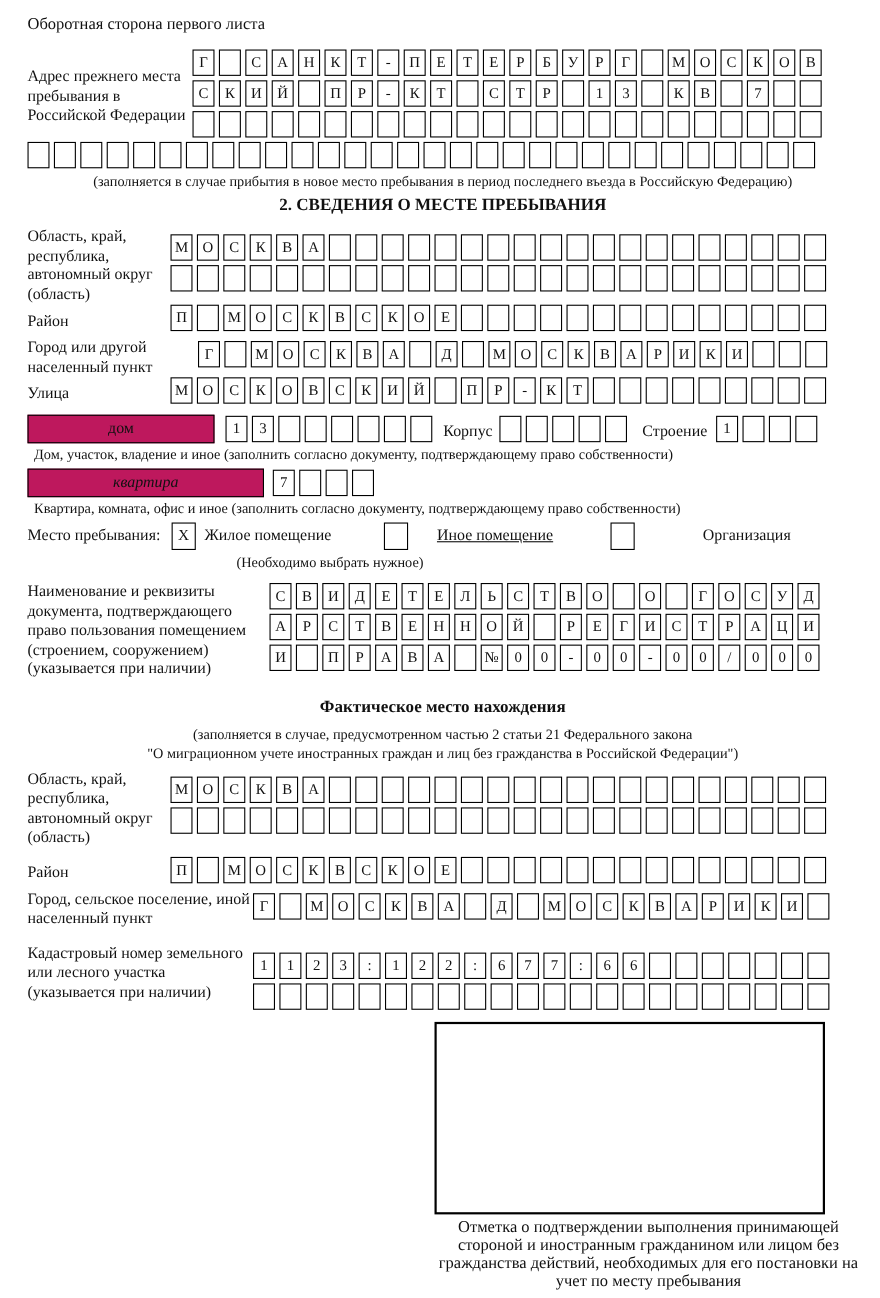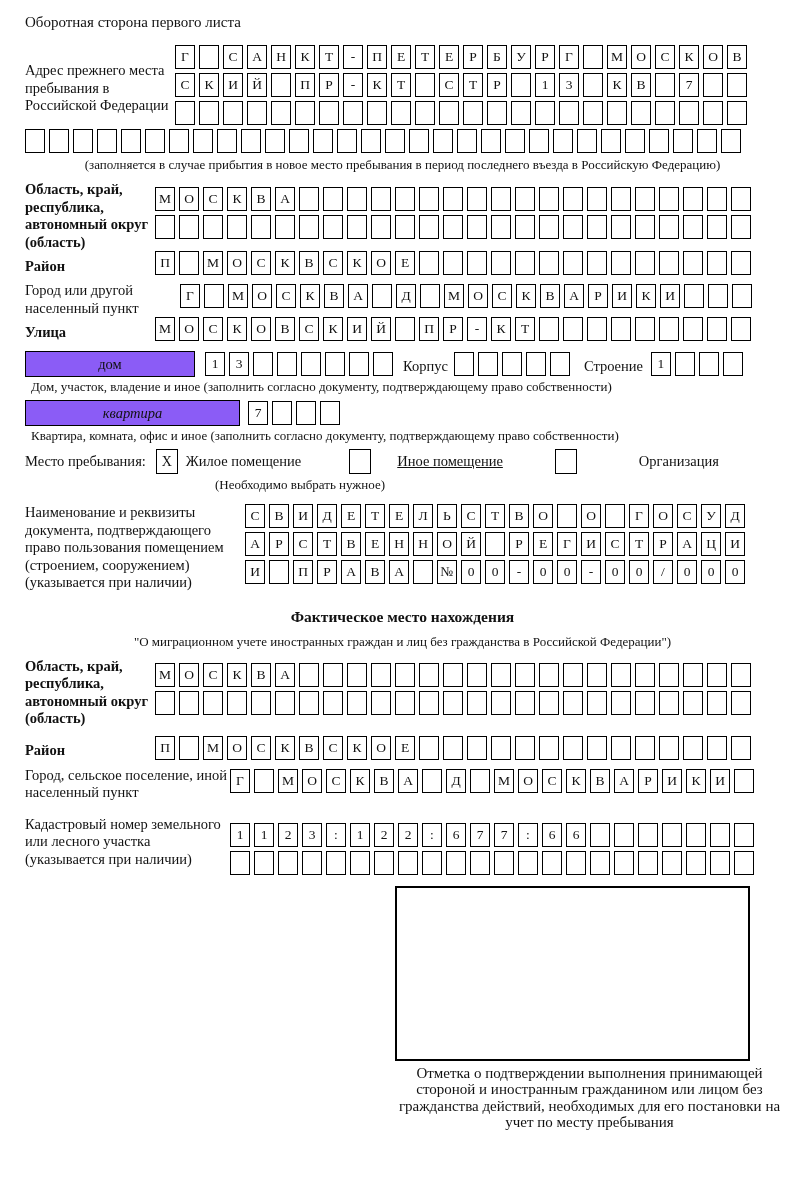--- a/index.html
+++ b/index.html
@@ -9,37 +9,37 @@
     background:#fff;
     font-family:"Liberation Serif","DejaVu Serif",serif;
     color:#111;
     box-sizing:border-box;
     padding:14px 20px 0 25px;
     overflow:hidden;
   }
   .hdr-note{ font-size:15px; padding-right:38px; margin-bottom:14px; }
   .frow{ display:flex; align-items:center; }
   .flabel{ flex:0 0 auto; font-size:14.5px; line-height:17.5px; padding-top:3px; }
-  .w150{ width:150px; } .w130{ width:130px;font-weight:bold; } .w155{ width:155px; }
+  .w150{ width:150px; } .w130{ width:130px; } .w155{ width:155px; }
   .w220{ width:220px; } .w205{ width:205px; }
   .rows{ flex:0 0 auto; }
   .cellrow{ display:flex; margin-bottom:4px; }
   .cell{
     width:20px;height:24px; box-sizing:border-box;
     border:1.5px solid #000; margin-right:4px;
     display:flex;align-items:center;justify-content:center;
     font-size:13.5px; background:#fff; flex:0 0 auto;
   }
   .caption{ font-size:13px; line-height:15px; margin:2px 0 6px 6px; }
   .caption.center{ text-align:center; margin-left:0; }
   .sec-title{ text-align:center; font-weight:bold; font-size:15.5px; margin:4px 0 8px 0; }
   .inline-box{
     box-sizing:border-box; border:1.5px solid #000; height:26px;
     display:flex; align-items:center; justify-content:center;
-    font-size:14.5px; background:#8b5cf6; flex:0 0 auto;
+    font-size:14.5px; background:#be185d; flex:0 0 auto;
   }
   .smalllbl{ font-size:14.5px; padding-top:4px; flex:0 0 auto; }
   .chkbox{
     box-sizing:border-box; width:22px;height:25px; border:1.5px solid #000;
     display:flex;align-items:center;justify-content:center;
     font-size:14px; background:#fff; flex:0 0 auto;
   }
   .stayrow{ display:flex; align-items:center; margin-top:6px; }
   .hint{ font-size:13px; margin:3px 0 8px 190px; }
   .big-box{
@@ -169,20 +169,21 @@
       <span class="cell"></span>
       <span class="cell"></span>
       <span class="cell"></span>
       <span class="cell"></span>
       <span class="cell"></span>
       <span class="cell"></span>
       <span class="cell"></span>
     </div>
   <div class="caption center">(заполняется в случае прибытия в новое место пребывания в период последнего въезда в Российскую Федерацию)</div>
 
+  <div class="sec-title">2. СВЕДЕНИЯ О МЕСТЕ ПРЕБЫВАНИЯ</div>
 
   <div class="frow" style="min-height:62px;">
     <div class="flabel w130">Область, край, республика, автономный округ (область)</div>
     <div class="rows">
       <div class="cellrow">
           <span class="cell">М</span>
           <span class="cell">О</span>
           <span class="cell">С</span>
           <span class="cell">К</span>
           <span class="cell">В</span>
@@ -450,20 +451,21 @@
           <span class="cell">0</span>
           <span class="cell">/</span>
           <span class="cell">0</span>
           <span class="cell">0</span>
           <span class="cell">0</span>
         </div>
     </div>
   </div>
 
   <div class="sec-title" style="margin-top:16px;">Фактическое место нахождения</div>
+  <div class="caption center" style="margin-bottom:0;">(заполняется в случае, предусмотренном частью 2 статьи 21 Федерального закона</div>
   <div class="caption center">"О миграционном учете иностранных граждан и лиц без гражданства в Российской Федерации")</div>
 
   <div class="frow" style="min-height:64px;">
     <div class="flabel w130">Область, край, республика, автономный округ (область)</div>
     <div class="rows">
       <div class="cellrow">
           <span class="cell">М</span>
           <span class="cell">О</span>
           <span class="cell">С</span>
           <span class="cell">К</span>

